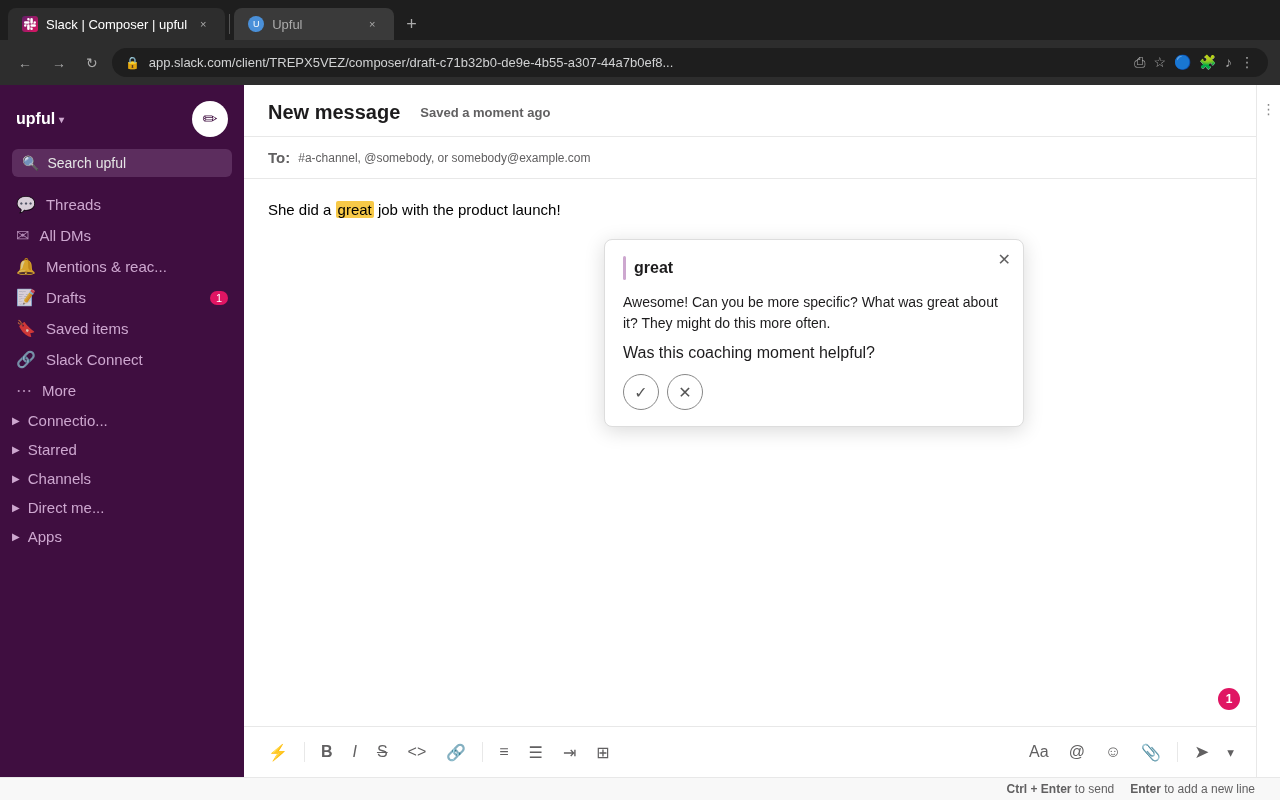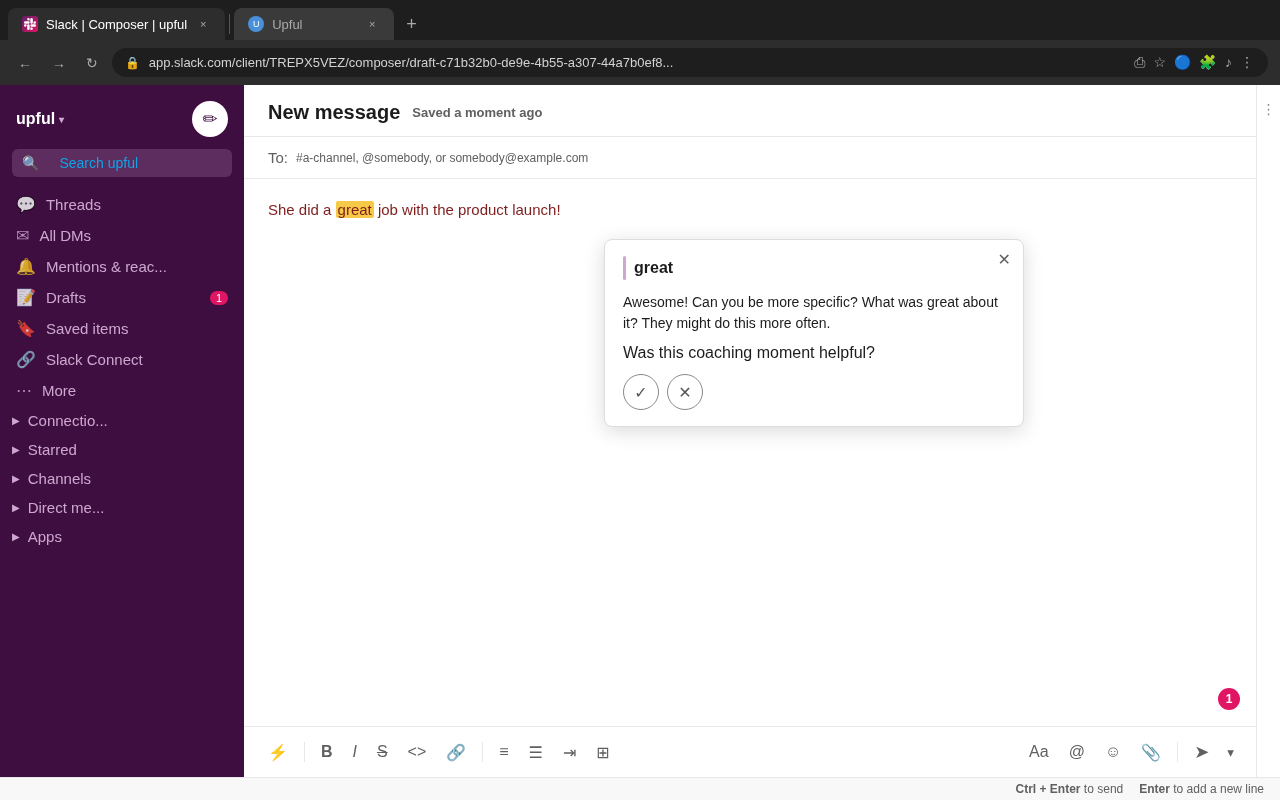--- a/index.html
+++ b/index.html
@@ -30,48 +30,48 @@
 
     
     .sidebar { width: 244px; background: #3f0e40; display: flex; flex-direction: column; flex-shrink: 0; color: #cda7cf; }
     .sidebar-header { display: flex; align-items: center; justify-content: space-between; padding: 16px 16px 8px; }
     .workspace-name { color: #fff; font-weight: 700; font-size: 16px; display: flex; align-items: center; gap: 4px; cursor: pointer; }
     .workspace-chevron { font-size: 10px; color: #cda7cf; }
     .compose-btn { width: 36px; height: 36px; background: #fff; border-radius: 50%; display: flex; align-items: center; justify-content: center; cursor: pointer; color: #3f0e40; font-size: 18px; }
     .sidebar-search { padding: 4px 12px 8px; }
     .search-bar { background: #5c2d5e; border-radius: 6px; display: flex; align-items: center; padding: 6px 10px; gap: 8px; cursor: pointer; }
     .search-icon { color: #cda7cf; font-size: 14px; }
-    .search-text { color: #0ea5e9; font-size: 14px; flex: 1; margin-left: 12px; }
+    .search-text { color: #e5e5e5; font-size: 14px; flex: 1; }
 
     .sidebar-nav { flex: 1; overflow-y: auto; padding: 4px 0; }
     .nav-item { display: flex; align-items: center; gap: 10px; padding: 6px 16px; cursor: pointer; font-size: 15px; color: #cda7cf; border-radius: 0; position: relative; }
     .nav-item-icon { font-size: 16px; opacity: 0.8; }
     .nav-item-label { flex: 1; }
     .nav-badge { background: #e01563; color: white; border-radius: 10px; font-size: 11px; padding: 1px 6px; min-width: 18px; text-align: center; }
 
     .nav-section { display: flex; align-items: center; gap: 8px; padding: 6px 12px; cursor: pointer; font-size: 15px; color: #cda7cf; }
     .nav-section-arrow { font-size: 10px; }
     .nav-section-label { flex: 1; }
 
     
     .main { flex: 1; display: flex; flex-direction: column; background: #fff; overflow: hidden; }
 
     
-    .composer-header { padding: 16px 24px 12px; border-bottom: 1px solid #e8e8e8; display: flex; align-items: center; gap: 12px; }
+    .composer-header { padding: 16px 24px 12px; border-bottom: 1px solid #e8e8e8; display: flex; align-items: center; gap: 20px; }
     .composer-title { font-size: 20px; font-weight: 700; color: #1d1c1d; }
     .composer-saved { font-size: 13px; color: #616061; font-weight: bold; }
 
     
     .to-field { display: flex; align-items: center; padding: 12px 24px; border-bottom: 1px solid #e8e8e8; gap: 8px; }
-    .to-label { font-size: 15px; color: #616061; font-weight: 400; }
+    .to-label { font-size: 15px; color: #616061; font-weight: 700; }
     .to-input { font-size: 12px; color: #616061; flex: 1; }
 
     
     .message-body { flex: 1; padding: 20px 24px; position: relative; overflow: hidden; }
-    .message-text { font-size: 15px; color: #7f1d1d; line-height: 1.5; }
+    .message-text { font-size: 15px; color: #000000; line-height: 1.5; }
     .message-highlight { background: #f7c948; border-radius: 2px; padding: 0 2px; }
 
     
     .coaching-popup { position: absolute; top: 60px; left: 360px; background: #fff; border: 1px solid #ddd; border-radius: 8px; box-shadow: 0 4px 20px rgba(0,0,0,0.15); width: 420px; padding: 16px 18px 16px; z-index: 10; }
     .coaching-close { position: absolute; top: 10px; right: 12px; background: none; border: none; cursor: pointer; color: #616061; font-size: 16px; }
     .coaching-word-header { display: flex; align-items: center; gap: 8px; margin-bottom: 12px; }
     .coaching-bar { width: 3px; height: 24px; background: #cda7cf; border-radius: 2px; }
     .coaching-word { font-size: 16px; font-weight: 600; color: #1d1c1d; }
     .coaching-message { font-size: 14px; color: #1d1c1d; line-height: 1.5; margin-bottom: 10px; }
     .coaching-question { font-size: 16px; color: #1d1c1d; margin-bottom: 12px; }
@@ -80,21 +80,21 @@
 
     
     .message-toolbar { border-top: 1px solid #e8e8e8; padding: 8px 16px; display: flex; align-items: center; gap: 4px; background: #fff; }
     .toolbar-btn { background: none; border: none; cursor: pointer; color: #616061; font-size: 16px; padding: 6px 8px; border-radius: 4px; display: flex; align-items: center; justify-content: center; }
     .toolbar-separator { width: 1px; height: 20px; background: #e8e8e8; margin: 0 4px; }
     .toolbar-right { margin-left: auto; display: flex; align-items: center; gap: 4px; }
     .send-btn { background: none; border: none; cursor: pointer; color: #616061; font-size: 18px; padding: 6px 8px; border-radius: 4px; }
     .send-dropdown { background: none; border: none; cursor: pointer; color: #616061; padding: 6px 6px; border-radius: 4px; display: flex; align-items: center; }
 
     
-    .status-bar { background: #f8f8f8; padding: 4px 16px; border-top: 1px solid #e8e8e8; display: flex; justify-content: flex-end; gap: 16px; font-size: 12px; color: #616061; }
+    .status-bar { background: #f8f8f8; padding: 4px 25px; border-top: 1px solid #e8e8e8; display: flex; justify-content: flex-end; gap: 16px; font-size: 12px; color: #616061; }
 
     
     .right-handle { width: 24px; background: #fff; border-left: 1px solid #e8e8e8; display: flex; align-items: flex-start; justify-content: center; padding-top: 16px; cursor: pointer; }
     .right-handle-icon { color: #888; font-size: 14px; }
 
     
     .counter-badge { background: #e01563; color: white; border-radius: 50%; width: 22px; height: 22px; display: flex; align-items: center; justify-content: center; font-size: 12px; font-weight: 600; position: absolute; bottom: 16px; right: 16px; }
 
     .message-area { flex: 1; position: relative; display: flex; flex-direction: column; }
   </style>

